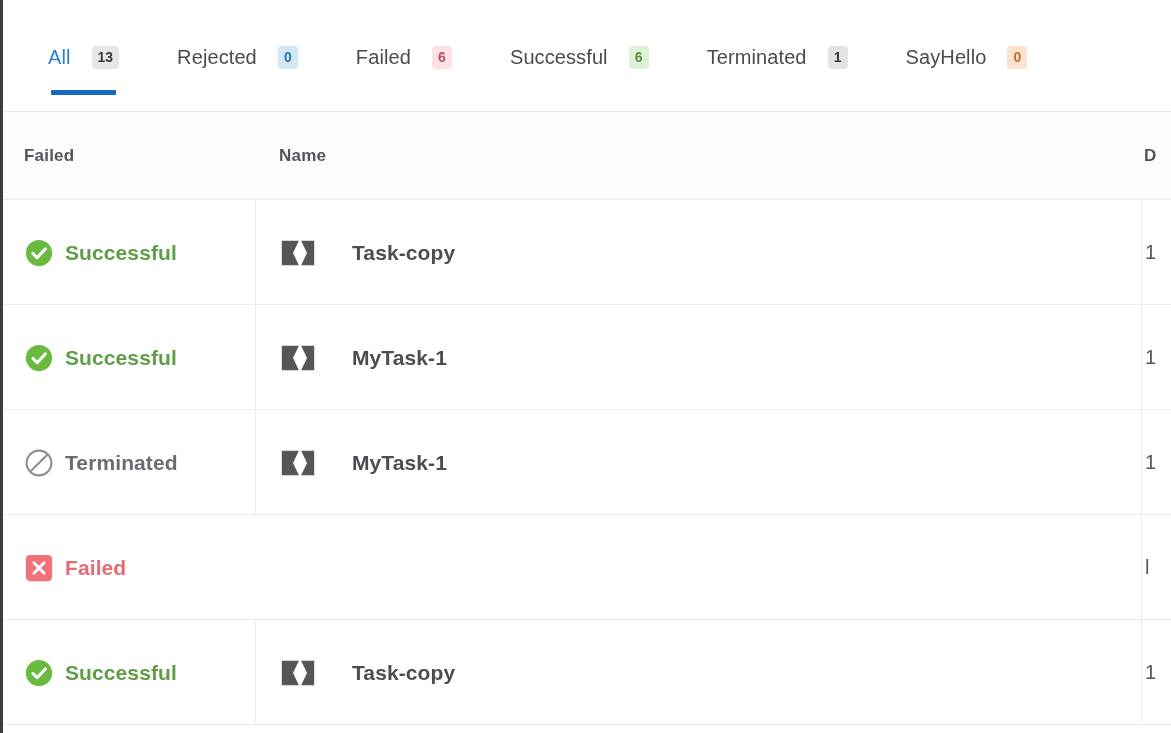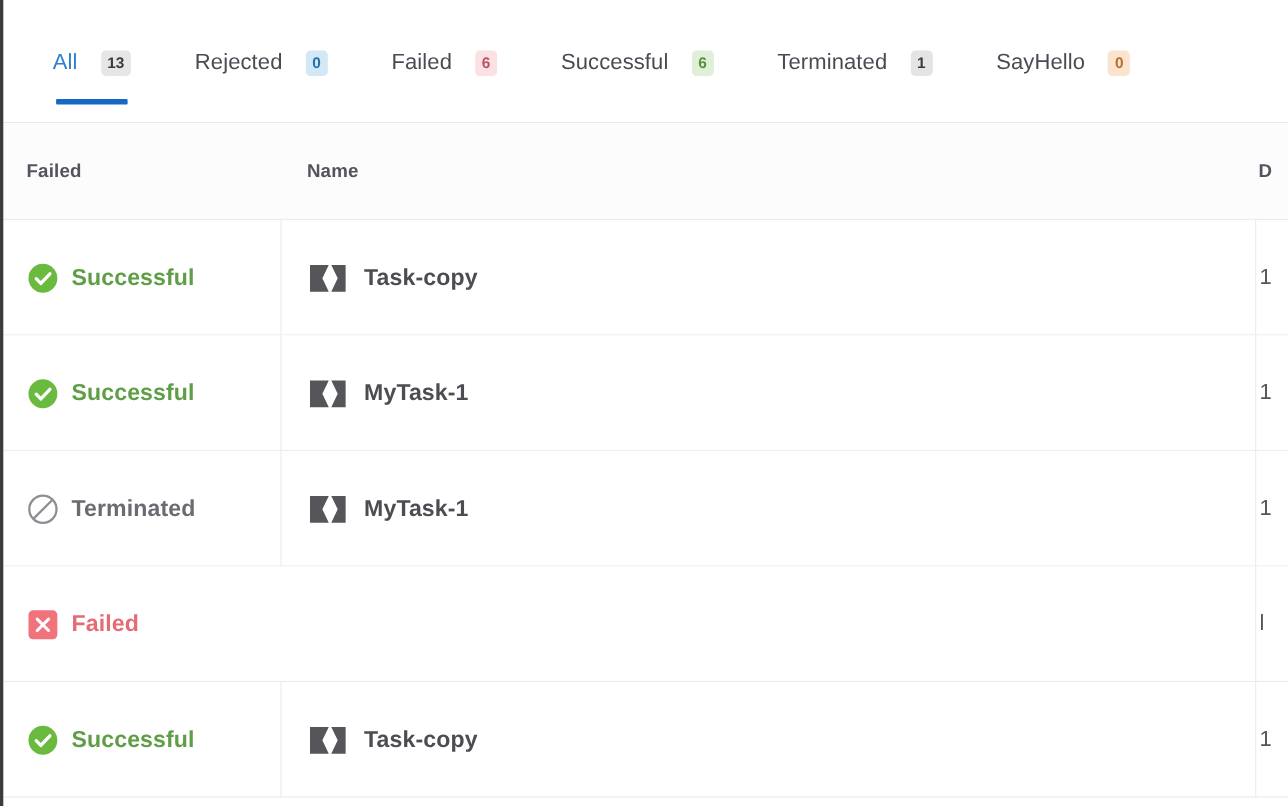--- a/index.html
+++ b/index.html
@@ -148,21 +148,21 @@
   .st-successful .status-text { color: #5f9e46; }
   .st-terminated .status-text { color: #6b6b72; }
   .st-failed     .status-text { color: #e56b74; }
 
   .icon-status { width: 30px; height: 30px; flex: 0 0 30px; display: block; }
 
   
   .name-wrap {
     display: flex;
     align-items: center;
-    gap: 15px;
+    gap: 36px;
     text-align: right;
   }
   .icon-task { width: 36px; height: 30px; flex: 0 0 36px; display: block; }
   .name-text {
     font-size: 21px;
     font-weight: 700;
     color: #4c4c52;
     letter-spacing: .1px;
   }
 

